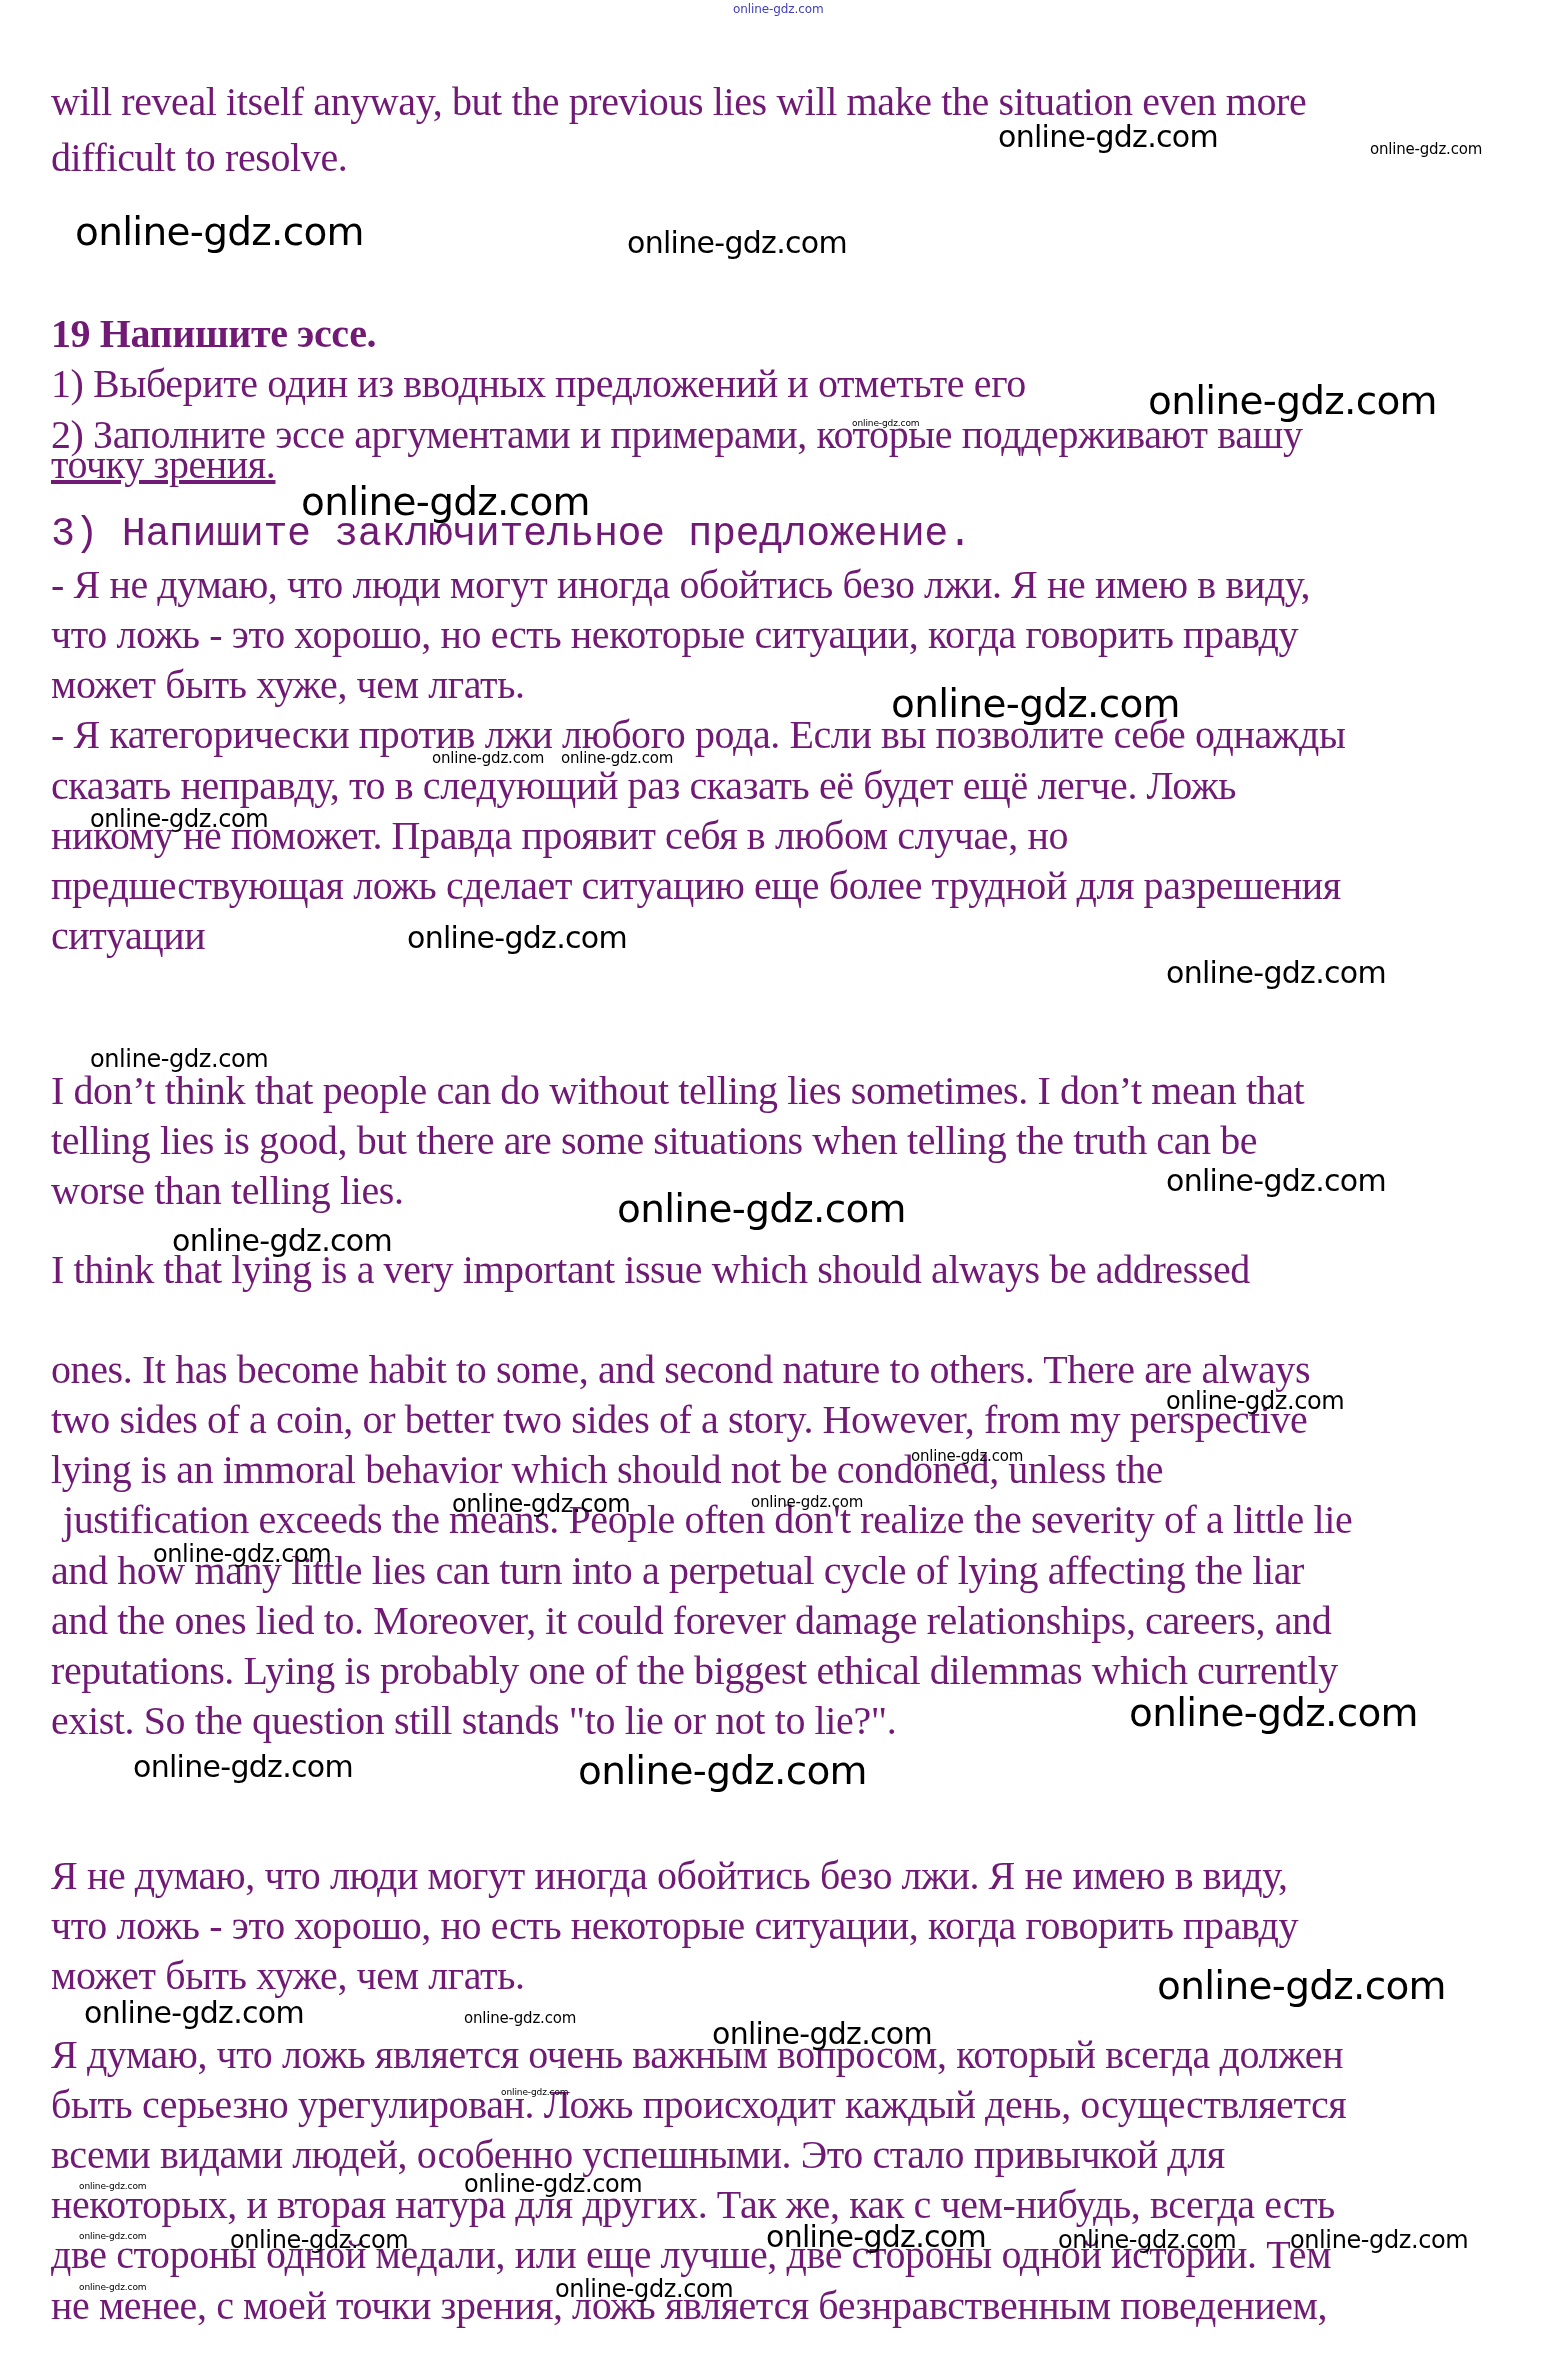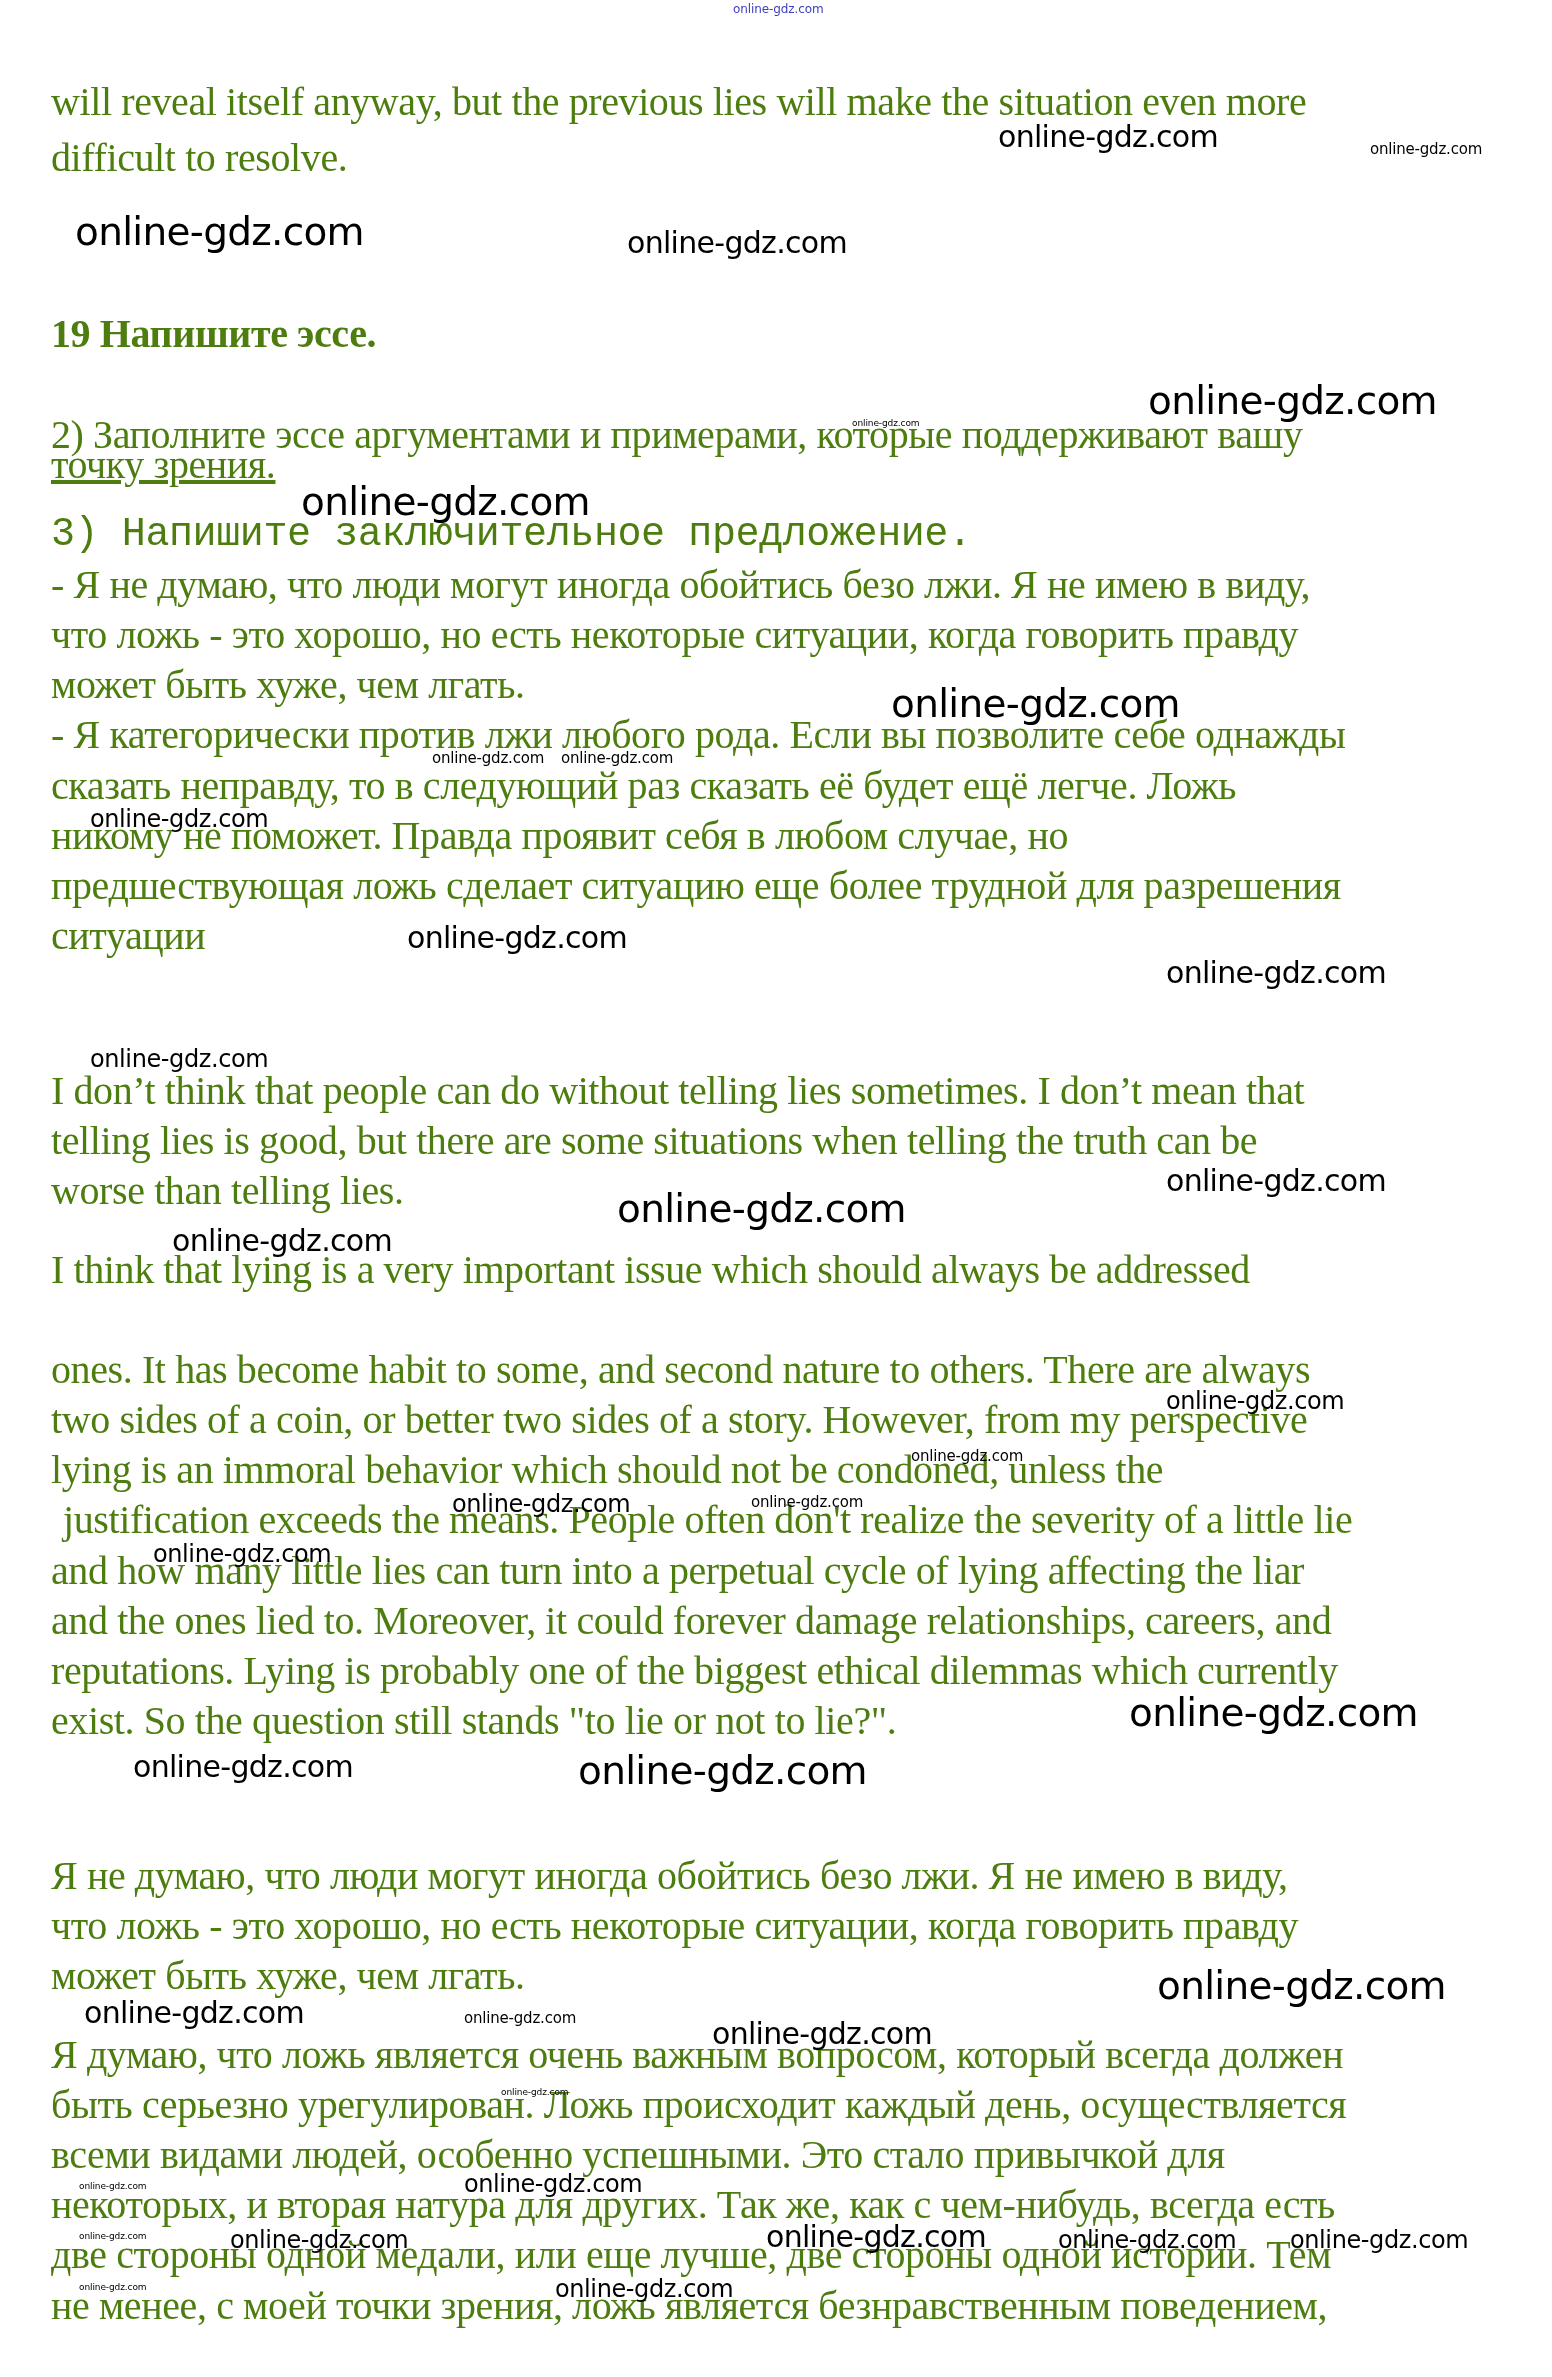--- a/index.html
+++ b/index.html
@@ -1,21 +1,21 @@
 <!DOCTYPE html>
 <html style="font-size:12px"><head>
 <meta charset="utf-8">
 <style>
   html, body { margin: 0; padding: 0; background: #ffffff; }
   body { width: 1553px; height: 2377px; position: relative; overflow: hidden; }
   .page { position: absolute; left: 0; top: 0; width: 1553px; height: 2377px; background: #fff; }
   .line {
     position: absolute; left: 51px;
     font-family: "Liberation Serif", "DejaVu Serif", serif;
-    font-size: 40px; line-height: 1; color: #4d7c0f; white-space: nowrap;
+    font-size: 40px; line-height: 1; color: #701a75; white-space: nowrap;
     letter-spacing: -0.4px;
   }
   .bold { font-weight: bold; }
   .wm {
     position: absolute; font-family: "DejaVu Sans", "Liberation Sans", sans-serif;
     color: #000; white-space: nowrap; line-height: 1;
   }
   .wm-xl { font-size: 39px; letter-spacing: -0.7px; }
   .wm-l { font-size: 30px; letter-spacing: -0.7px; }
   .wm-m { font-size: 24px; letter-spacing: -0.4px; }
@@ -27,20 +27,21 @@
 <body>
 
 <div class="page">
 
   <div class="wm wm-top" style="left:733px; top:3px;">online-gdz.com</div>
 
   <div class="line" style="top:82px;">will reveal itself anyway, but the previous lies will make the situation even more</div>
   <div class="line" style="top:138px;">difficult to resolve.</div>
 
   <div class="line bold" style="top:314px;">19 Напишите эссе.</div>
+  <div class="line" style="top:364px;">1) Выберите один из вводных предложений и отметьте его</div>
   <div class="line" style="top:415px;">2) Заполните эссе аргументами и примерами, которые поддерживают вашу</div>
   <div class="line" style="top:445px;text-decoration:underline;">точку зрения.</div>
   <div class="line" style="top:515px;font-family:Liberation Mono, monospace;">3) Напишите заключительное предложение.</div>
   <div class="line" style="top:565px;">- Я не думаю, что люди могут иногда обойтись безо лжи. Я не имею в виду,</div>
   <div class="line" style="top:615px;">что ложь - это хорошо, но есть некоторые ситуации, когда говорить правду</div>
   <div class="line" style="top:665px;">может быть хуже, чем лгать.</div>
   <div class="line" style="top:715px;">- Я категорически против лжи любого рода. Если вы позволите себе однажды</div>
   <div class="line" style="top:766px;">сказать неправду, то в следующий раз сказать её будет ещё легче. Ложь</div>
   <div class="line" style="top:816px;">никому не поможет. Правда проявит себя в любом случае, но</div>
   <div class="line" style="top:866px;">предшествующая ложь сделает ситуацию еще более трудной для разрешения</div>

